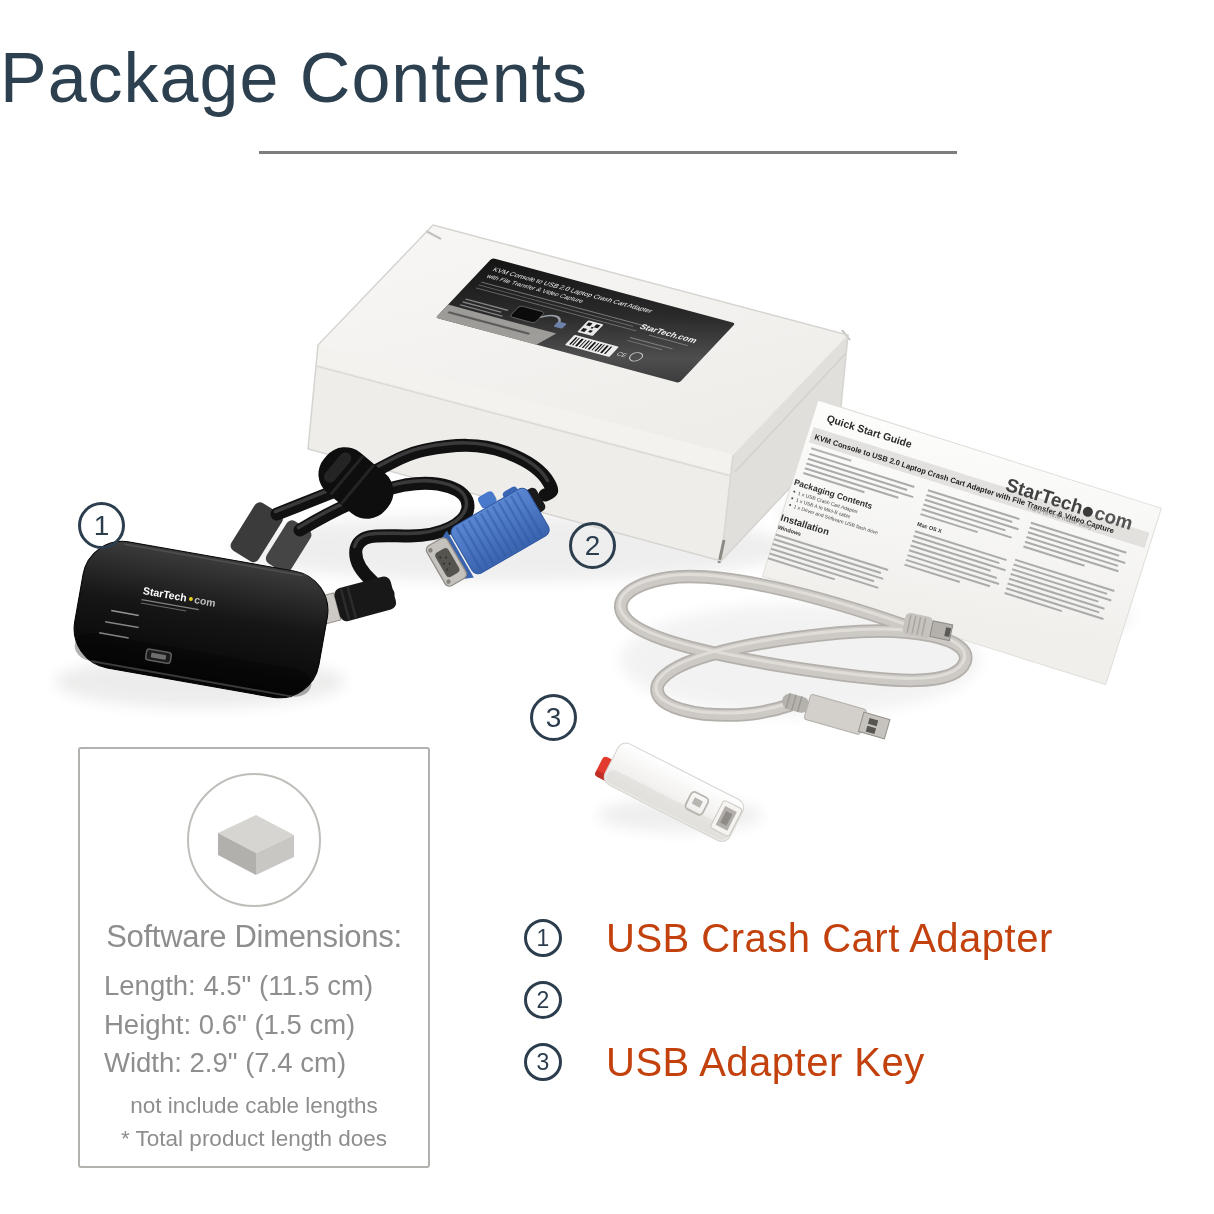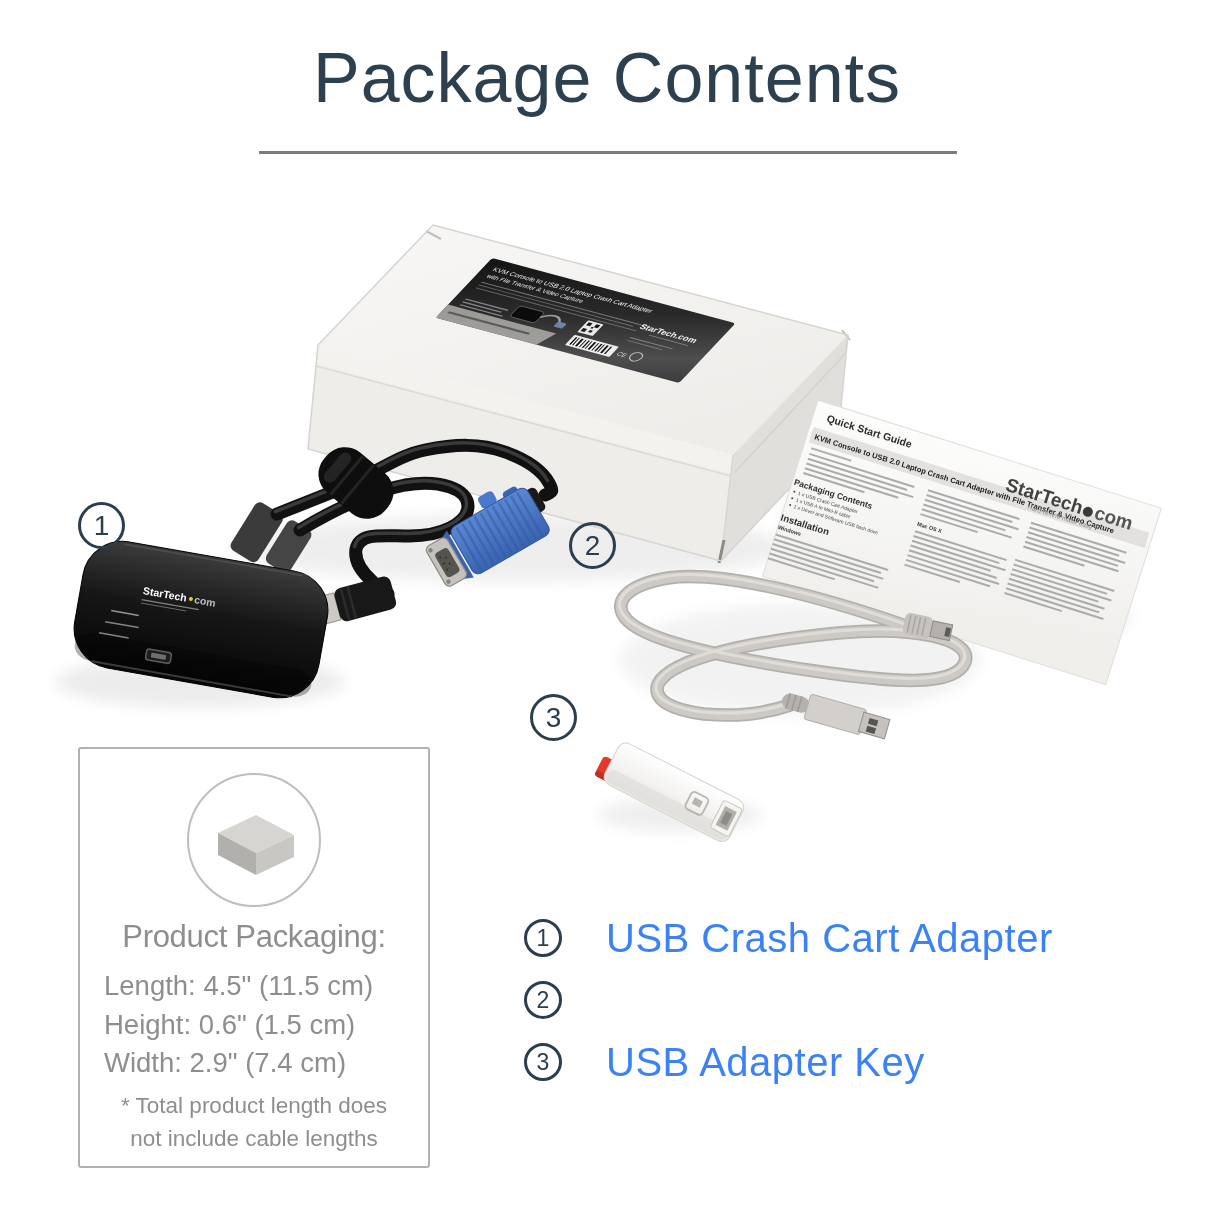--- a/index.html
+++ b/index.html
@@ -1,40 +1,40 @@
 <!DOCTYPE html>
 <html><head>
 <meta charset="utf-8">
 <style>
   html,body{margin:0;padding:0;}
   body{
     width:1214px;height:1214px;position:relative;overflow:hidden;
     background:#ffffff;font-family:"Liberation Sans", sans-serif;
   }
   .title{
-    position:absolute;top:38px;left:0;width:100%;text-align:center;
+    position:absolute;top:38px;left:0;width:100%;text-align:left;
     font-size:70px;font-weight:300;color:#2d4050;letter-spacing:1px;
   }
   .divider{position:absolute;left:259px;top:151px;width:698px;height:3px;background:#7d7d7d;}
   #scene{position:absolute;left:0;top:0;}
   .marker{
     position:absolute;width:47px;height:47px;border:3px solid #2c3e4e;border-radius:50%;
     box-sizing:border-box;display:flex;align-items:center;justify-content:center;
     font-size:28px;color:#2c3e4e;background:transparent;
   }
   #marker-1{left:78px;top:502px;}
   #marker-2{left:569px;top:522px;}
   #marker-3{left:530px;top:694px;}
   .legend{position:absolute;left:524px;top:916px;display:flex;flex-direction:column;gap:21px;}
   .legend-row{display:flex;align-items:center;}
   .legend-circle{
     width:38px;height:38px;border:3px solid #2c3e4e;border-radius:50%;box-sizing:border-box;
     display:flex;align-items:center;justify-content:center;font-size:23px;color:#2c3e4e;flex:none;
   }
-  .legend-label{margin-left:44px;font-size:40px;line-height:44px;color:#3b82f6;letter-spacing:.5px;white-space:nowrap;}
+  .legend-label{margin-left:44px;font-size:40px;line-height:44px;color:#c2410c;letter-spacing:.5px;white-space:nowrap;}
   .dims{
     position:absolute;left:78px;top:747px;width:352px;height:421px;box-sizing:border-box;
     border:2px solid #b3b1ae;border-radius:3px;color:#8e8e8e;
   }
   .dims-circle{
     width:130px;height:130px;border:2px solid #c0beba;border-radius:50%;
     margin:24px auto 0;display:flex;align-items:center;justify-content:center;
   }
   .dims-title{text-align:center;font-size:31px;margin-top:12px;letter-spacing:-.3px;}
   .dims-lines{margin-top:12px;padding-left:24px;font-size:27.5px;line-height:38.5px;white-space:nowrap;}
@@ -340,29 +340,29 @@
   </div>
 
 <div class="dims">
   <div class="dims-circle">
     <svg width="100" height="74" viewBox="0 0 100 74">
       <polygon points="14,30 52,12 90,32 52,50" fill="#d7d5d2"></polygon>
       <polygon points="14,30 52,50 52,72 14,52" fill="#b2b0ad"></polygon>
       <polygon points="52,50 90,32 90,54 52,72" fill="#c9c7c4"></polygon>
     </svg>
   </div>
-  <div class="dims-title">Product Packaging:</div>
+  <div class="dims-title">Software Dimensions:</div>
   <div class="dims-lines">
     <div>Length: 4.5" (11.5 cm)</div>
     <div>Height: 0.6" (1.5 cm)</div>
     <div>Width: 2.9" (7.4 cm)</div>
   </div>
   <div class="dims-foot">
+    <div>not include cable lengths</div>
     <div>* Total product length does</div>
-    <div>not include cable lengths</div>
   </div>
 </div>
 
 <div class="legend">
   <div class="legend-row">
     <div class="legend-circle">1</div>
     <div class="legend-label">USB Crash Cart Adapter</div>
   </div>
   <div class="legend-row">
     <div class="legend-circle">2</div>

